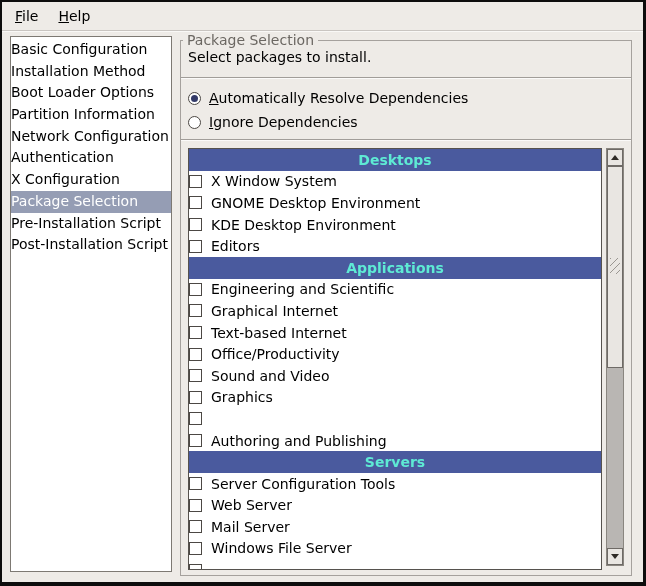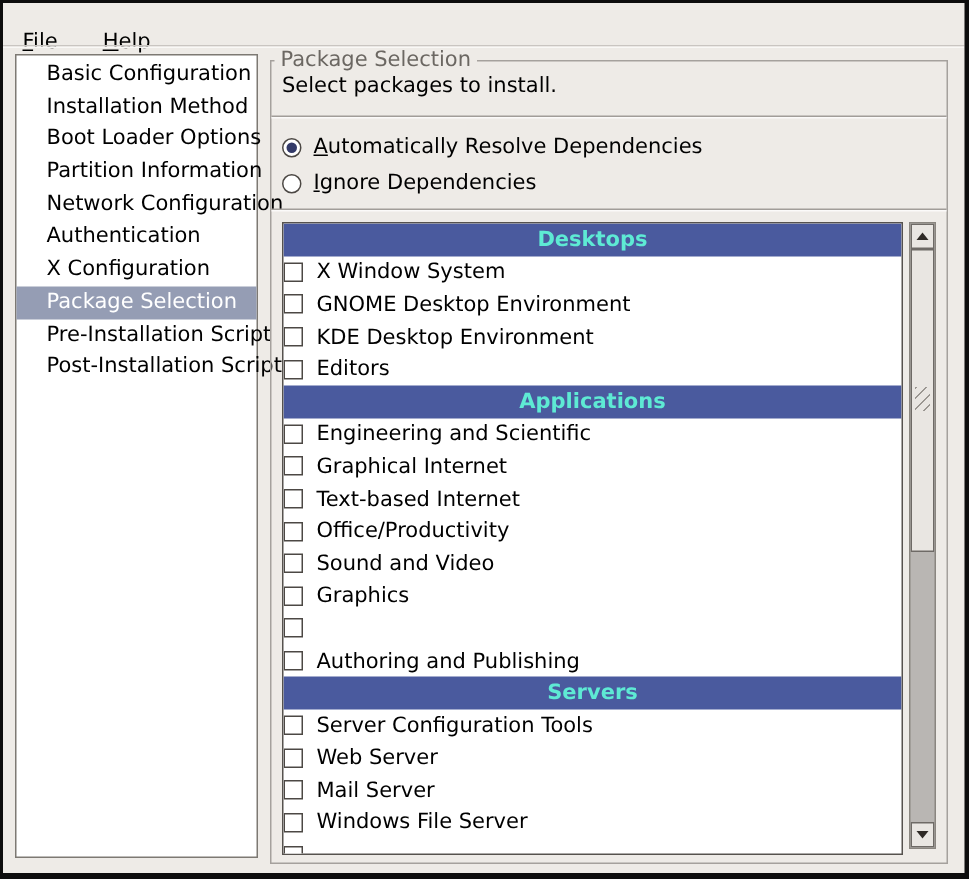--- a/index.html
+++ b/index.html
@@ -5,31 +5,31 @@
   html,body { margin:0; padding:0; background:#555; }
   .stage {
     position:relative; width:646px; height:586px; overflow:hidden;
     background:#eeebe7; color:#000;
     font-family:"DejaVu Sans","Liberation Sans",sans-serif; font-size:14px;
   }
   .win-border { position:absolute; inset:0; border:2px solid #0d0d0d;
     border-right-width:3px; border-bottom-width:4px; pointer-events:none; z-index:60; }
 
   
-  .menubar { position:absolute; left:2px; top:14px; right:3px; height:28px;
-    display:flex; align-items:center; padding-left:8px; gap:20px; }
+  .menubar { position:absolute; left:2px; top:2px; right:3px; height:28px;
+    display:flex; align-items:center; padding-left:8px; gap:10px; }
   .menu-item { padding:2px 5px; cursor:default; }
   .accel { text-decoration:underline; }
   .menu-sep { position:absolute; left:2px; right:3px; top:30px; height:0;
     border-top:1px solid #c9c5c1; border-bottom:1px solid #f9f8f6; }
 
   
   .sidebar { position:absolute; left:10px; top:36px; width:162px; height:536px;
     background:#fff; border:1px solid #7d7973; box-sizing:border-box; padding-top:2px; }
-  .side-item { height:21.7px; line-height:21.7px; padding-left:20px; white-space:nowrap; cursor:default; }
+  .side-item { height:21.7px; line-height:21.7px; padding-left:0; white-space:nowrap; cursor:default; }
   .side-item.selected { background:#959db4; color:#fff; }
 
   
   .gframe { position:absolute; left:180px; top:40px; width:452px; height:536px;
     border:1px solid #a5a19d; box-sizing:border-box; }
   .legend { position:absolute; top:-9px; left:2px; background:#eeebe7;
     padding:0 4px; color:#6b6762; line-height:17px; }
   .desc { position:absolute; left:7px; top:8px; }
   .hsep { position:absolute; left:0; right:0; height:0;
     border-top:1px solid #a19d99; border-bottom:1px solid #fbfaf9; }

